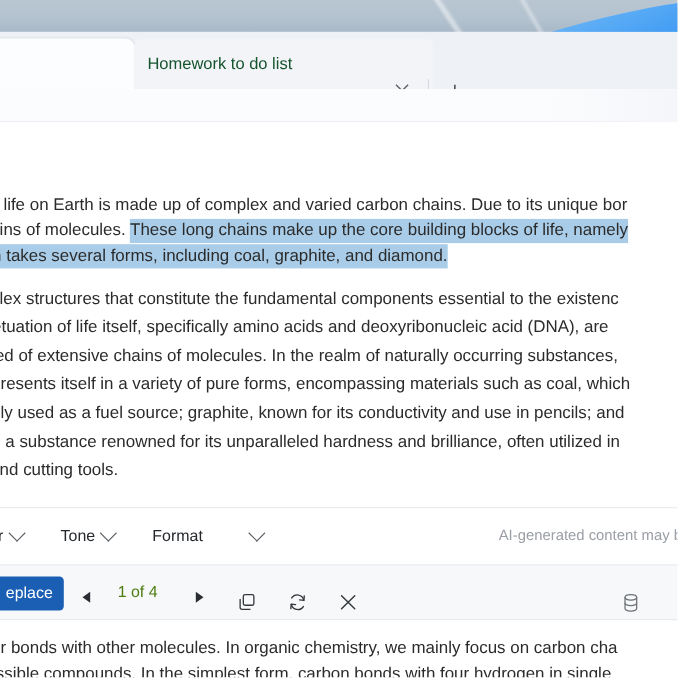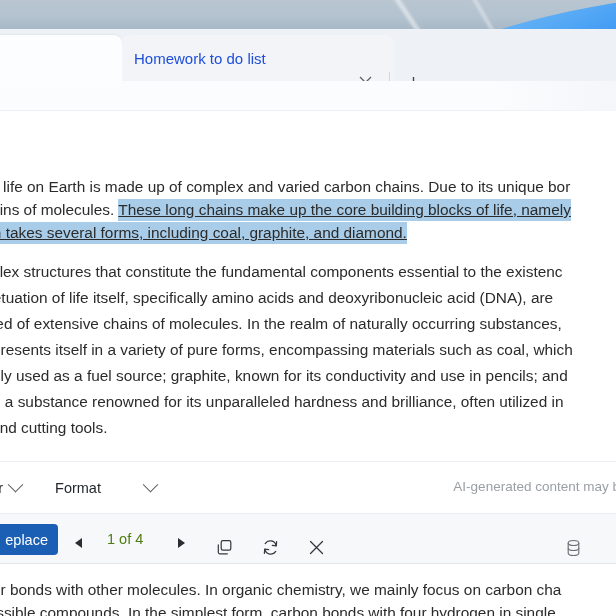--- a/index.html
+++ b/index.html
@@ -74,21 +74,21 @@
     background:#fcfdfe;
     box-shadow:0 -1px 2px rgba(0,0,0,.05);
   }
   .tab-inactive {
     left:122px; width:272px;
     background:#f2f4f8;
     border-radius:8px 8px 0 0;
   }
   .tab-inactive .tab-label {
     margin-left:12px;
-    font-size:15px; color:#1d4ed8;
+    font-size:15px; color:#14532d;
     white-space:nowrap;
   }
   .tab-close {
     position:absolute; left:354px; top:42px;
     width:22px; height:22px;
     display:flex; align-items:center; justify-content:center;
     color:#5d6168;
   }
   .tab-divider {
     position:absolute; left:389px; top:43px;
@@ -136,21 +136,20 @@
   .para-e { position:absolute; left:0; top:175px; }
   .para-f { position:absolute; left:0; top:201px; }
   .para-g { position:absolute; left:0; top:227px; }
   .para-h { position:absolute; left:0; top:253px; }
   .para-i { position:absolute; left:0; top:279px; }
   .para-j { position:absolute; left:0; top:305px; }
 
   .hl {
     background:#a9cde9;
     padding:2px 0 3px 0;
-    text-decoration:underline;
   }
 
   
   .ai-toolbar {
     position:absolute; left:0; top:461px; width:616px; height:52px;
     background:#ffffff;
     border-top:1px solid #e9ecf1;
     display:flex; align-items:center;
   }
   .dd {
@@ -297,20 +296,24 @@
     </div>
   </div>
 
   <div class="ai-toolbar">
 
     <div class="dd dd-first">
       <span>nger</span>
       <span class="chev"></span>
     </div>
 
+    <div class="dd dd-mid">
+      <span>Tone</span>
+      <span class="chev"></span>
+    </div>
 
     <div class="dd dd-last">
       <span>Format</span>
       <span class="chev"></span>
     </div>
 
     <div class="ai-note">AI-generated content may be inco</div>
   </div>
 
   <div class="action-bar">

